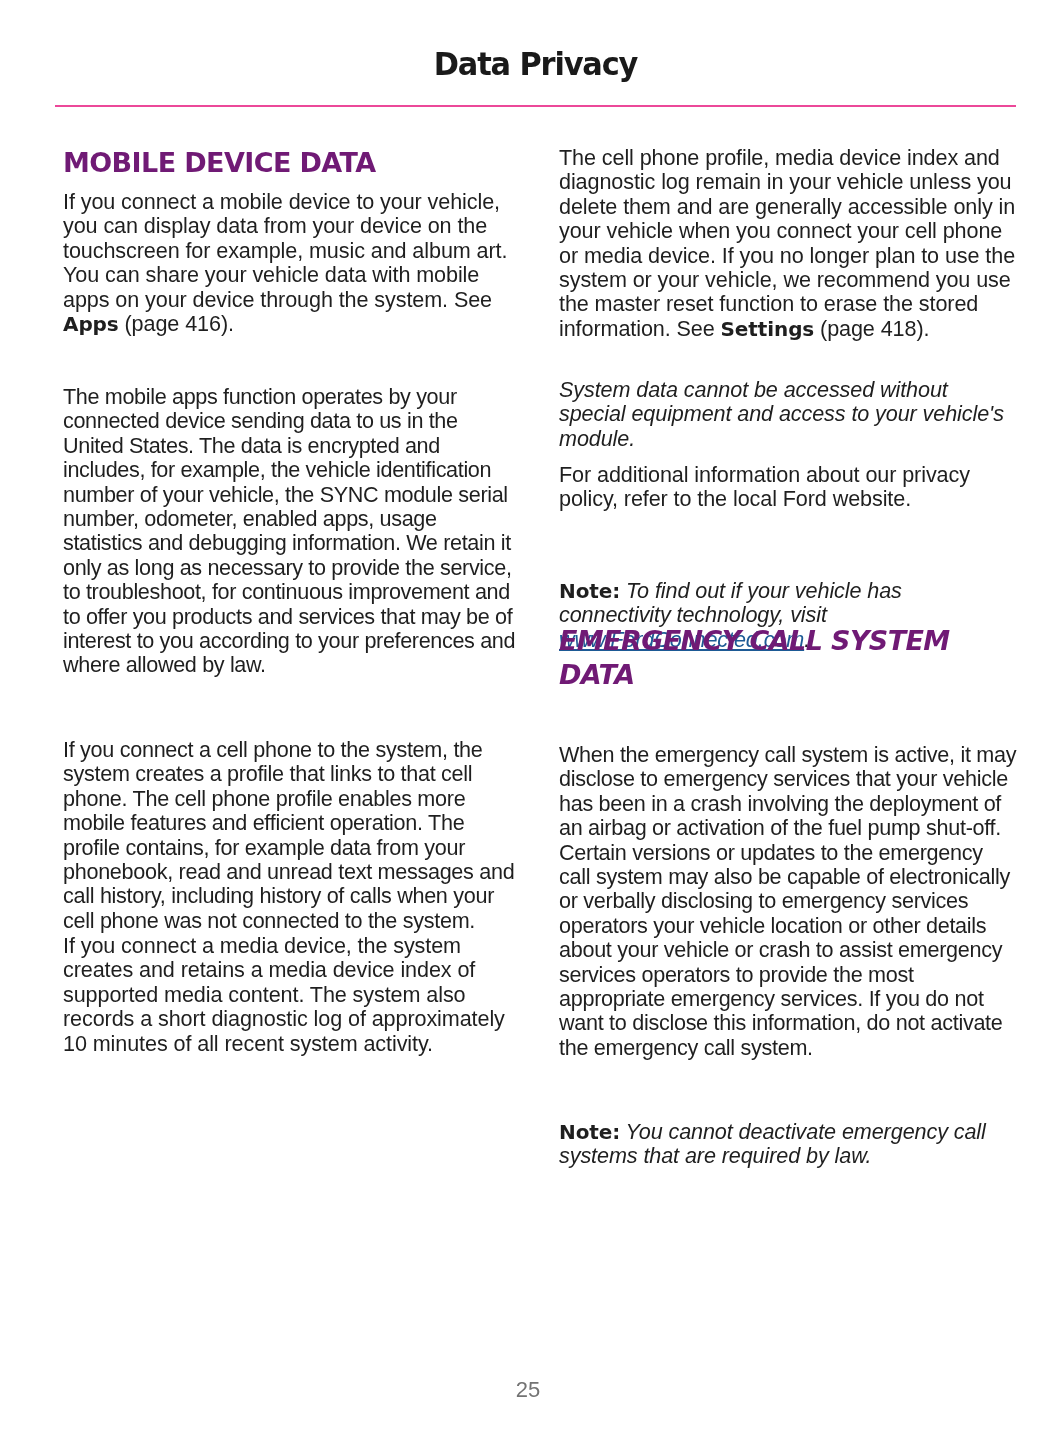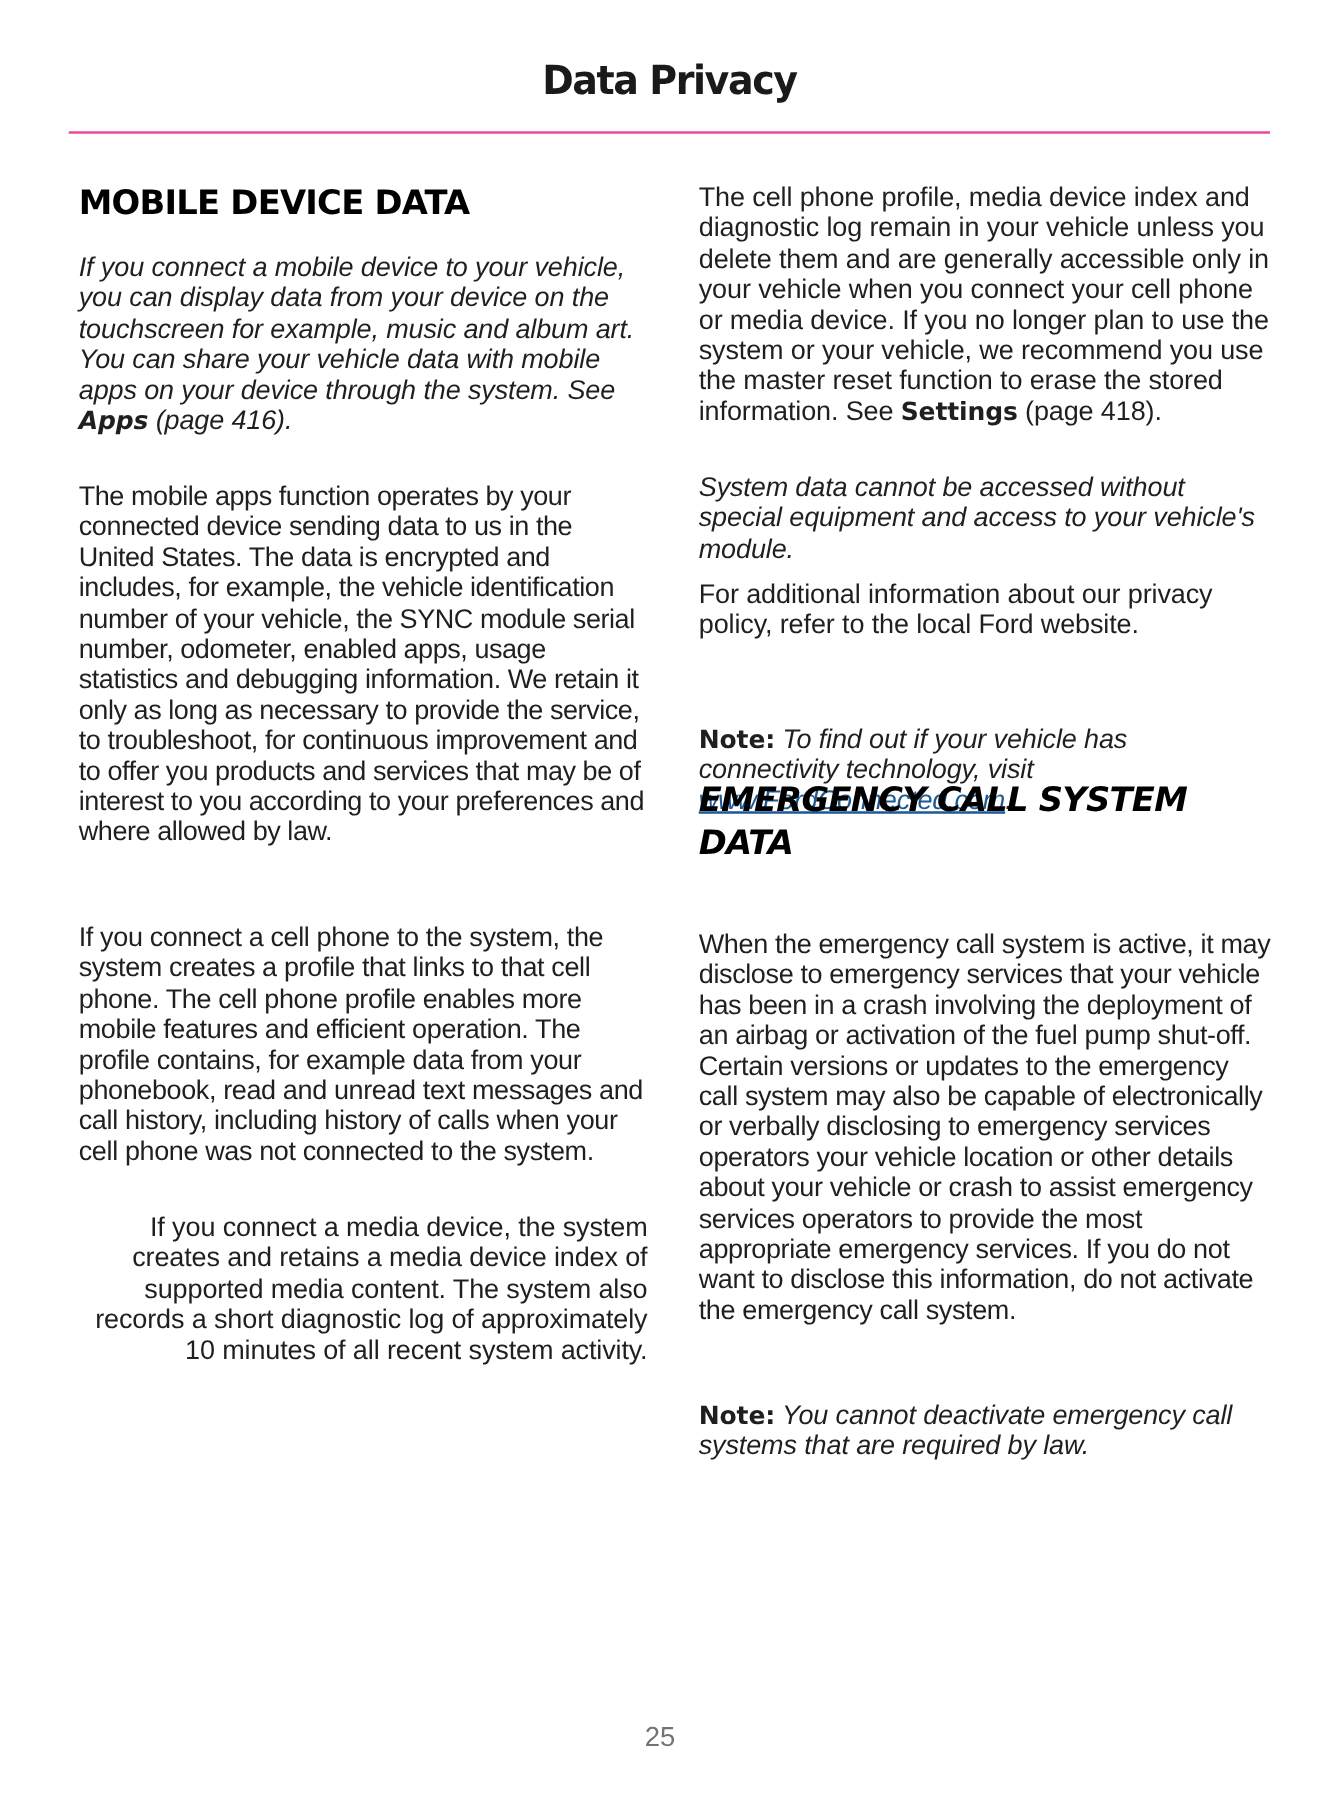--- a/index.html
+++ b/index.html
@@ -50,21 +50,21 @@
       width: 460px;
     }
     .section-heading {
       position: absolute;
       margin: 0;
       font-family: "DejaVu Sans", sans-serif;
       font-weight: bold;
       font-size: 27px;
       letter-spacing: -0.6px;
       line-height: 34px;
-      color: #000000;
+      color: #701a75;
     }
     .para {
       position: absolute;
       margin: 0;
       font-family: "Liberation Sans", sans-serif;
       font-size: 21.6px;
       line-height: 24.4px;
       color: #1f1f1f;
       letter-spacing: -0.1px;
     }
@@ -101,27 +101,27 @@
 </head>
 <body>
 
 <div class="page-header">
   <div class="page-title">Data Privacy</div>
 </div>
 
 <div class="column col-left">
   <h2 class="section-heading" style="top:146px;">MOBILE DEVICE DATA</h2>
 
-  <p class="para" style="top:202px; width:450px;font-style:italic;"><span>If you connect a mobile device to your vehicle, you can display data from your device on the touchscreen for example, music and album art. You can share your vehicle data with mobile apps on your device through the system.  See </span><b>Apps</b><span> (page 416).</span></p>
+  <p class="para" style="top:190px; width:450px;"><span>If you connect a mobile device to your vehicle, you can display data from your device on the touchscreen for example, music and album art. You can share your vehicle data with mobile apps on your device through the system.  See </span><b>Apps</b><span> (page 416).</span></p>
 
   <p class="para" style="top:385px; width:455px; letter-spacing:-0.35px;">The mobile apps function operates by your connected device sending data to us in the United States. The data is encrypted and includes, for example, the vehicle identification number of your vehicle, the SYNC module serial number, odometer, enabled apps, usage statistics and debugging information. We retain it only as long as necessary to provide the service, to troubleshoot, for continuous improvement and to offer you products and services that may be of interest to you according to your preferences and where allowed by law.</p>
 
   <p class="para" style="top:738px; width:455px; letter-spacing:-0.3px;">If you connect a cell phone to the system, the system creates a profile that links to that cell phone. The cell phone profile enables more mobile features and efficient operation. The profile contains, for example data from your phonebook, read and unread text messages and call history, including history of calls when your cell phone was not connected to the system.</p>
 
-  <p class="para" style="top:970px; width:455px;text-align:right;">If you connect a media device, the system creates and retains a media device index of supported media content. The system also records a short diagnostic log of approximately 10 minutes of all recent system activity.</p>
+  <p class="para" style="top:934px; width:455px;">If you connect a media device, the system creates and retains a media device index of supported media content. The system also records a short diagnostic log of approximately 10 minutes of all recent system activity.</p>
 </div>
 
 <div class="column col-right">
   <p class="para" style="top:146px; width:460px;"><span>The cell phone profile, media device index and diagnostic log remain in your vehicle unless you delete them and are generally accessible only in your vehicle when you connect your cell phone or media device. If you no longer plan to use the system or your vehicle, we recommend you use the master reset function to erase the stored information.  See </span><b>Settings</b><span> (page 418).</span></p>
 
   <p class="para" style="top:378px; width:455px;font-style:italic;">System data cannot be accessed without special equipment and access to your vehicle's module.</p>
 
   <p class="para" style="top:463px; width:420px;">For additional information about our privacy policy, refer to the local Ford website.</p>
 
   <p class="para" style="top:547px; width:420px;margin-top:32px;"><span class="note-label">Note:</span><span class="note-text"> To find out if your vehicle has connectivity technology, visit </span><span class="link">www.FordConnected.com</span><span class="note-text">.</span></p>

